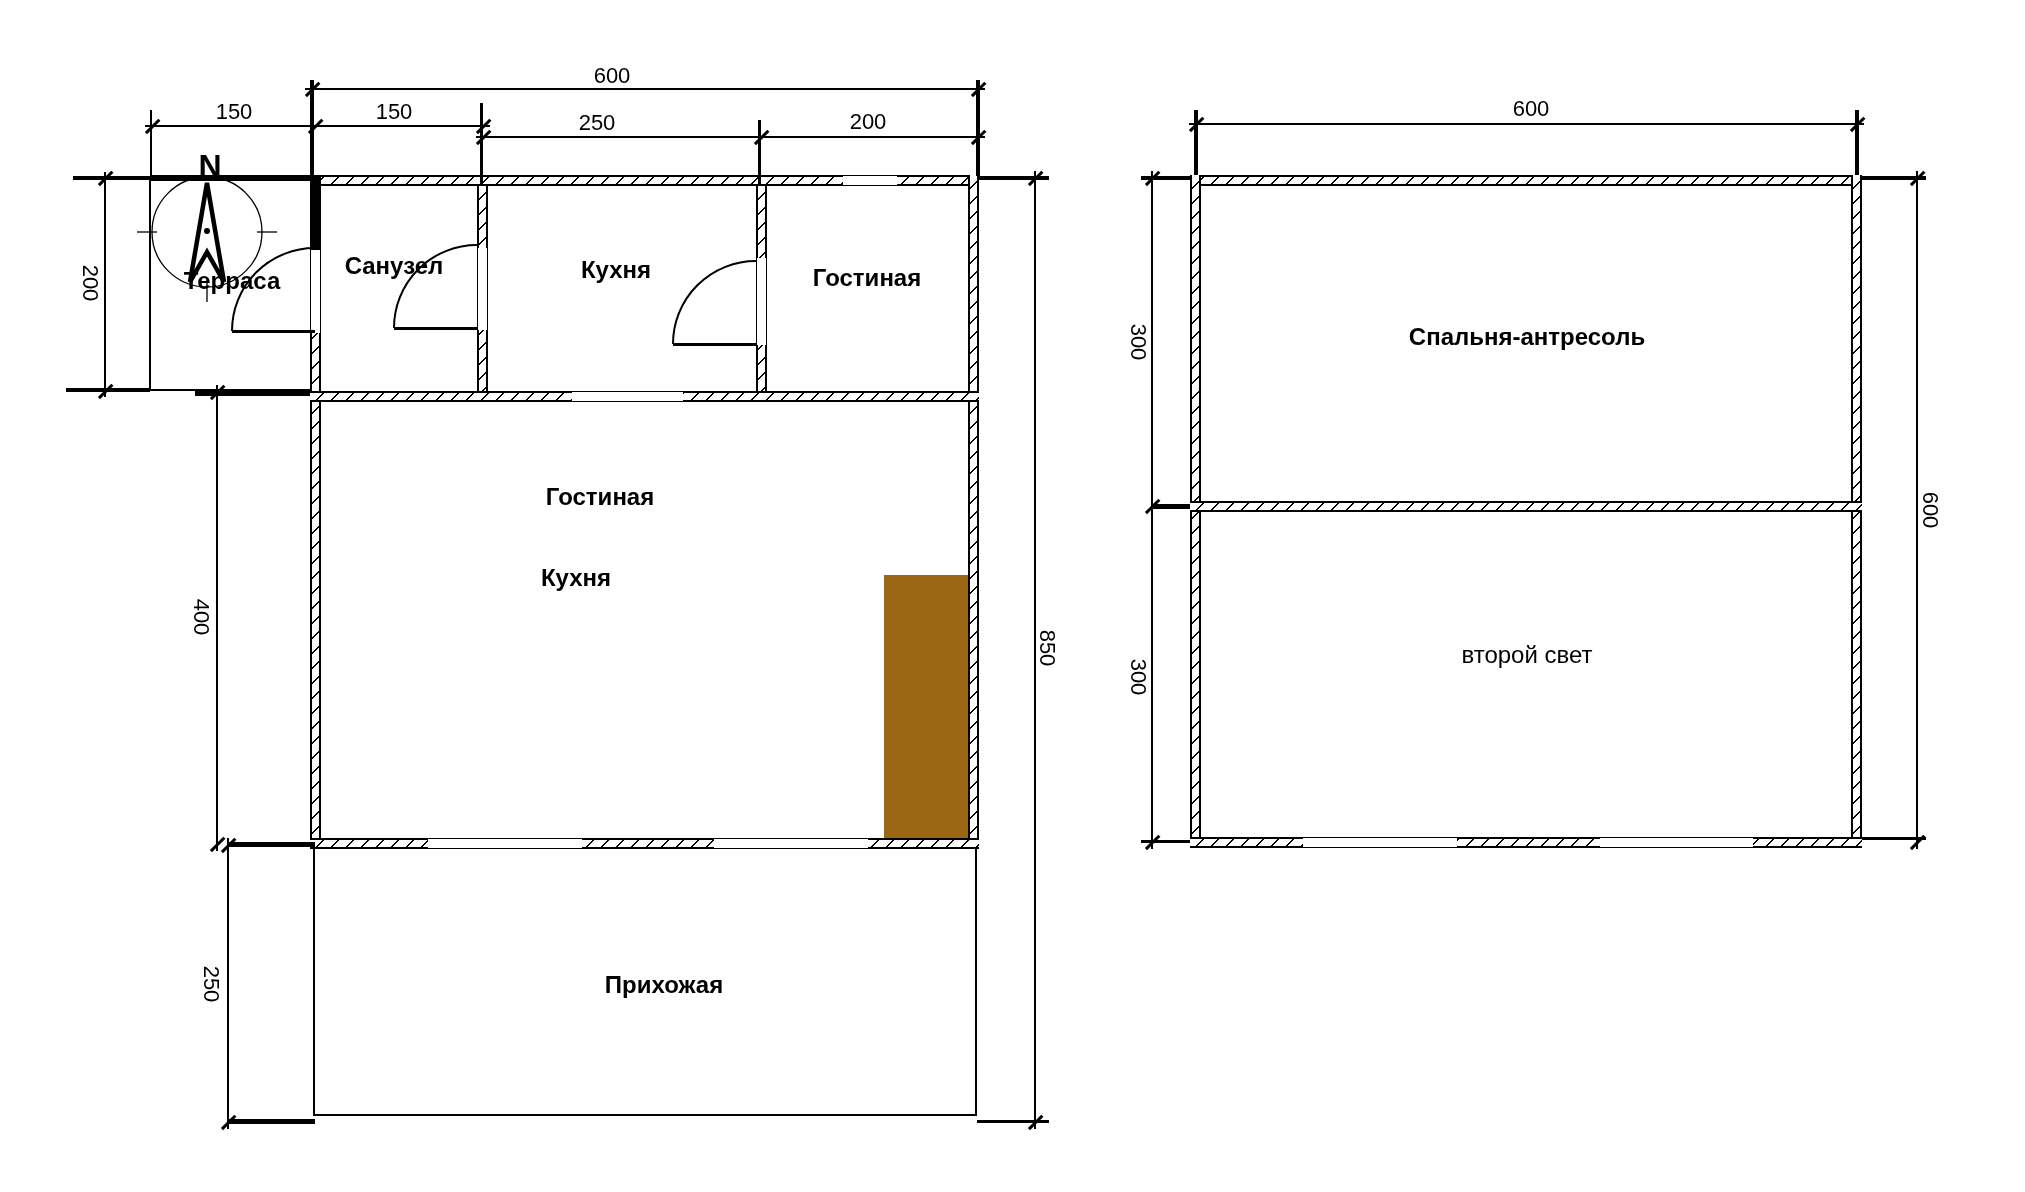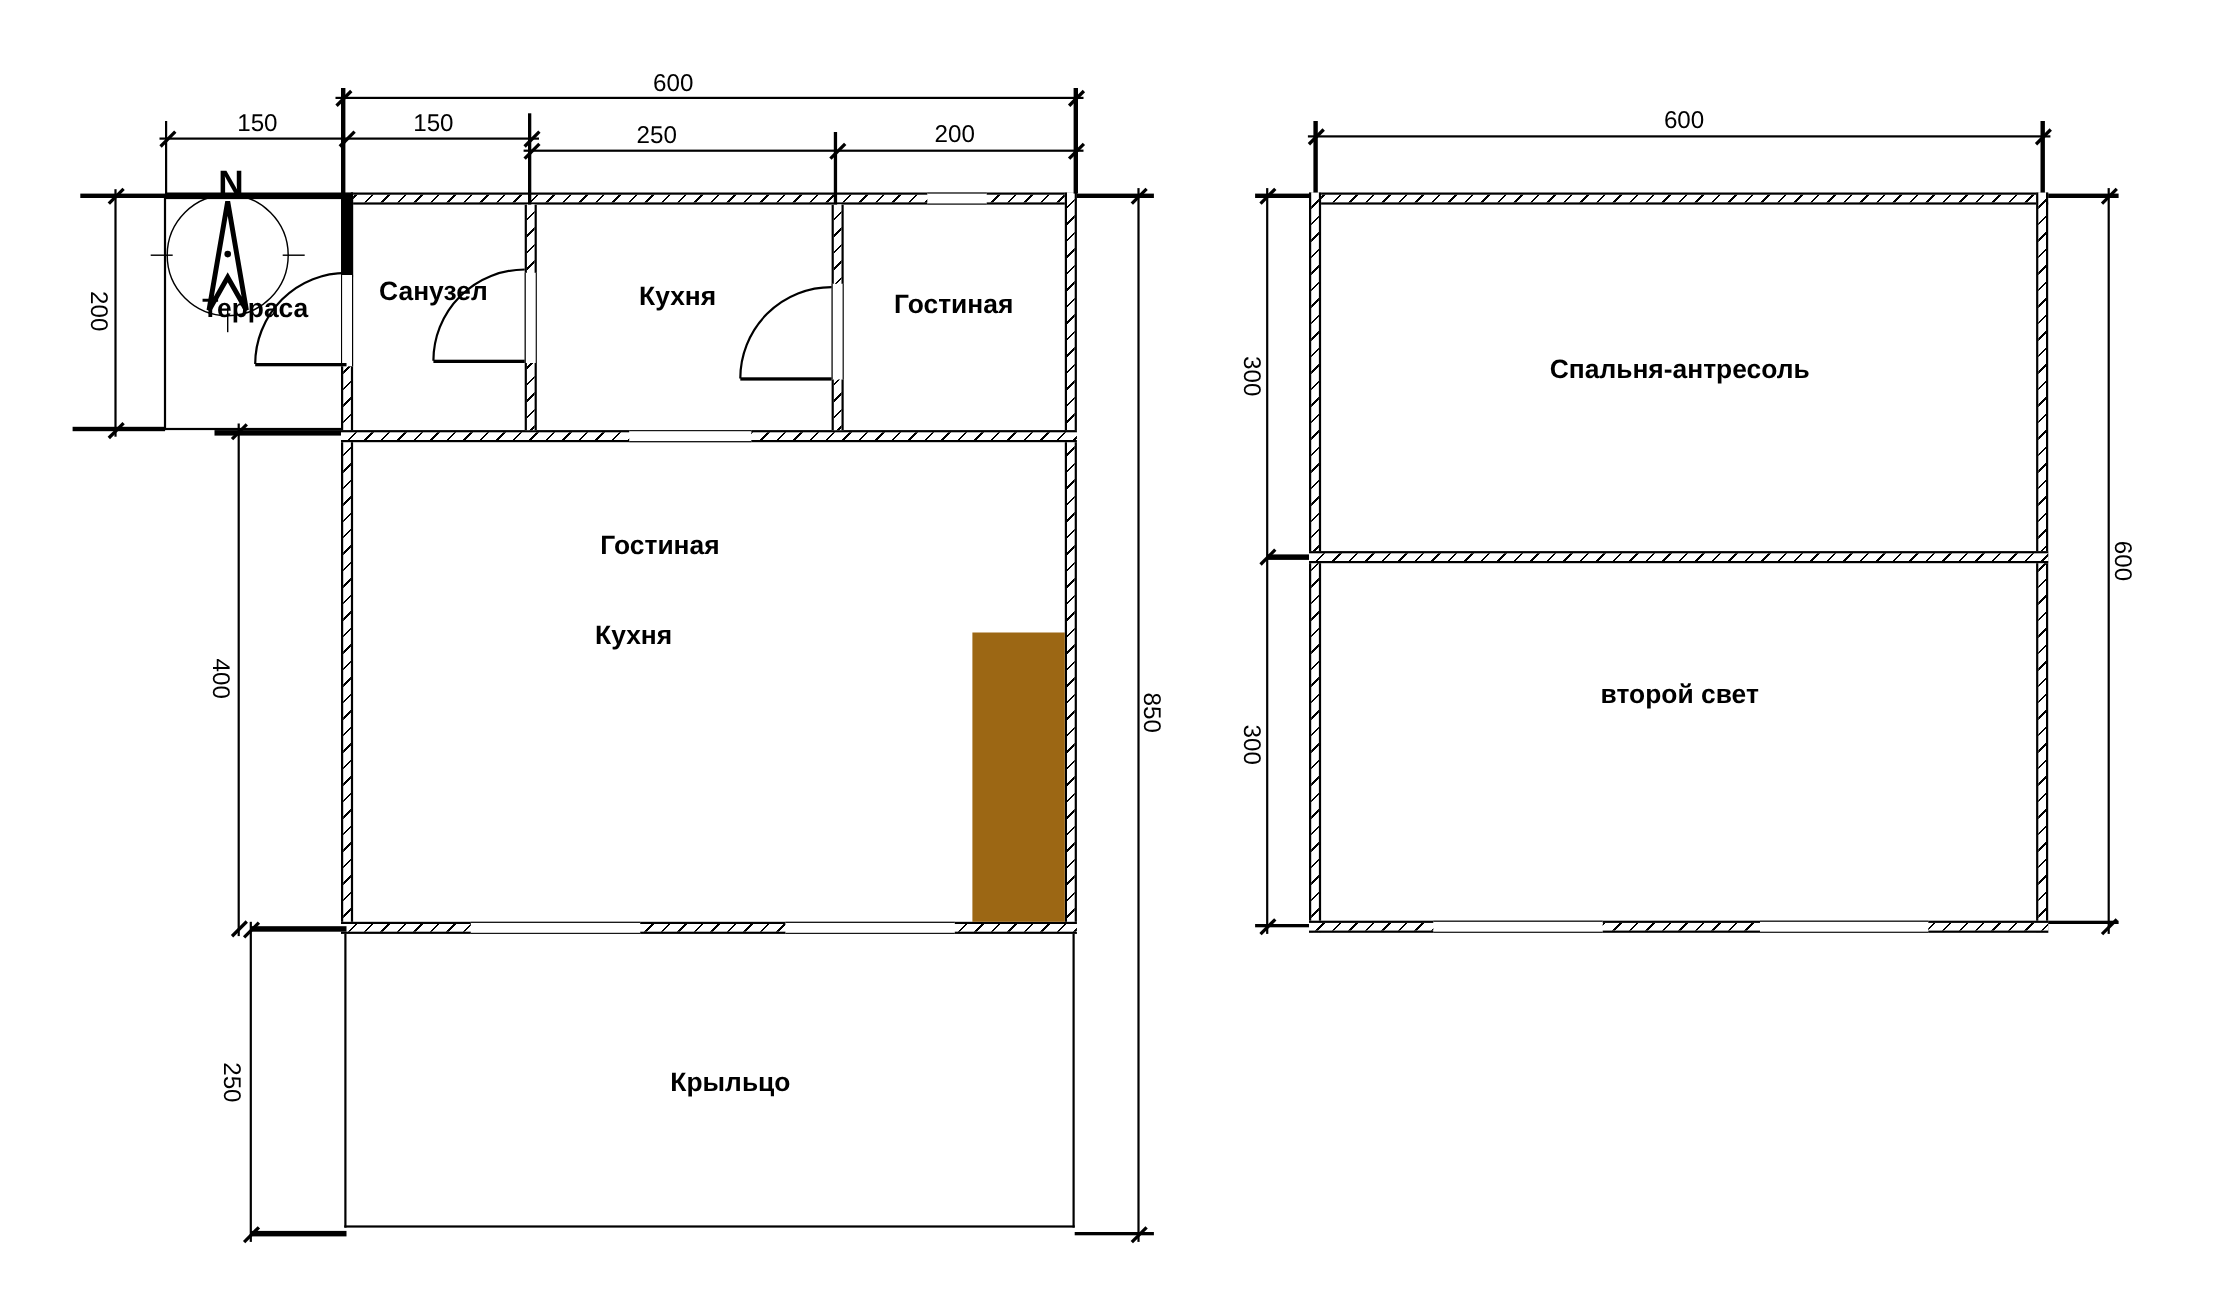--- a/index.html
+++ b/index.html
@@ -152,23 +152,23 @@
       <text x="210" y="177" text-anchor="middle" font-size="32" font-weight="bold" font-family="Liberation Sans, DejaVu Sans, sans-serif">N</text>
     </g>
   </svg>
 
   <div class="lbl room" style="left:232px;top:281px;">Терраса</div>
   <div class="lbl room" style="left:394px;top:266px;">Санузел</div>
   <div class="lbl room" style="left:616px;top:270px;">Кухня</div>
   <div class="lbl room" style="left:867px;top:278px;">Гостиная</div>
   <div class="lbl room" style="left:600px;top:497px;">Гостиная</div>
   <div class="lbl room" style="left:576px;top:578px;">Кухня</div>
-  <div class="lbl room" style="left:664px;top:985px;">Крыльцо</div>
+  <div class="lbl room" style="left:664px;top:985px;">Прихожая</div>
   <div class="lbl room" style="left:1527px;top:337px;">Спальня-антресоль</div>
-  <div class="lbl room-reg" style="left:1527px;top:632px;font-weight:bold;">второй свет</div>
+  <div class="lbl room-reg" style="left:1527px;top:655px;">второй свет</div>
 
   <div class="lbl dimtxt" style="left:612px;top:76px;">600</div>
   <div class="lbl dimtxt" style="left:234px;top:112px;">150</div>
   <div class="lbl dimtxt" style="left:394px;top:112px;">150</div>
   <div class="lbl dimtxt" style="left:597px;top:123px;">250</div>
   <div class="lbl dimtxt" style="left:868px;top:122px;">200</div>
   <div class="lbl dimtxt vrot" style="left:90px;top:283px;">200</div>
   <div class="lbl dimtxt vrot" style="left:201px;top:617px;">400</div>
   <div class="lbl dimtxt vrot" style="left:211px;top:984px;">250</div>
   <div class="lbl dimtxt vrot" style="left:1047px;top:648px;">850</div>

